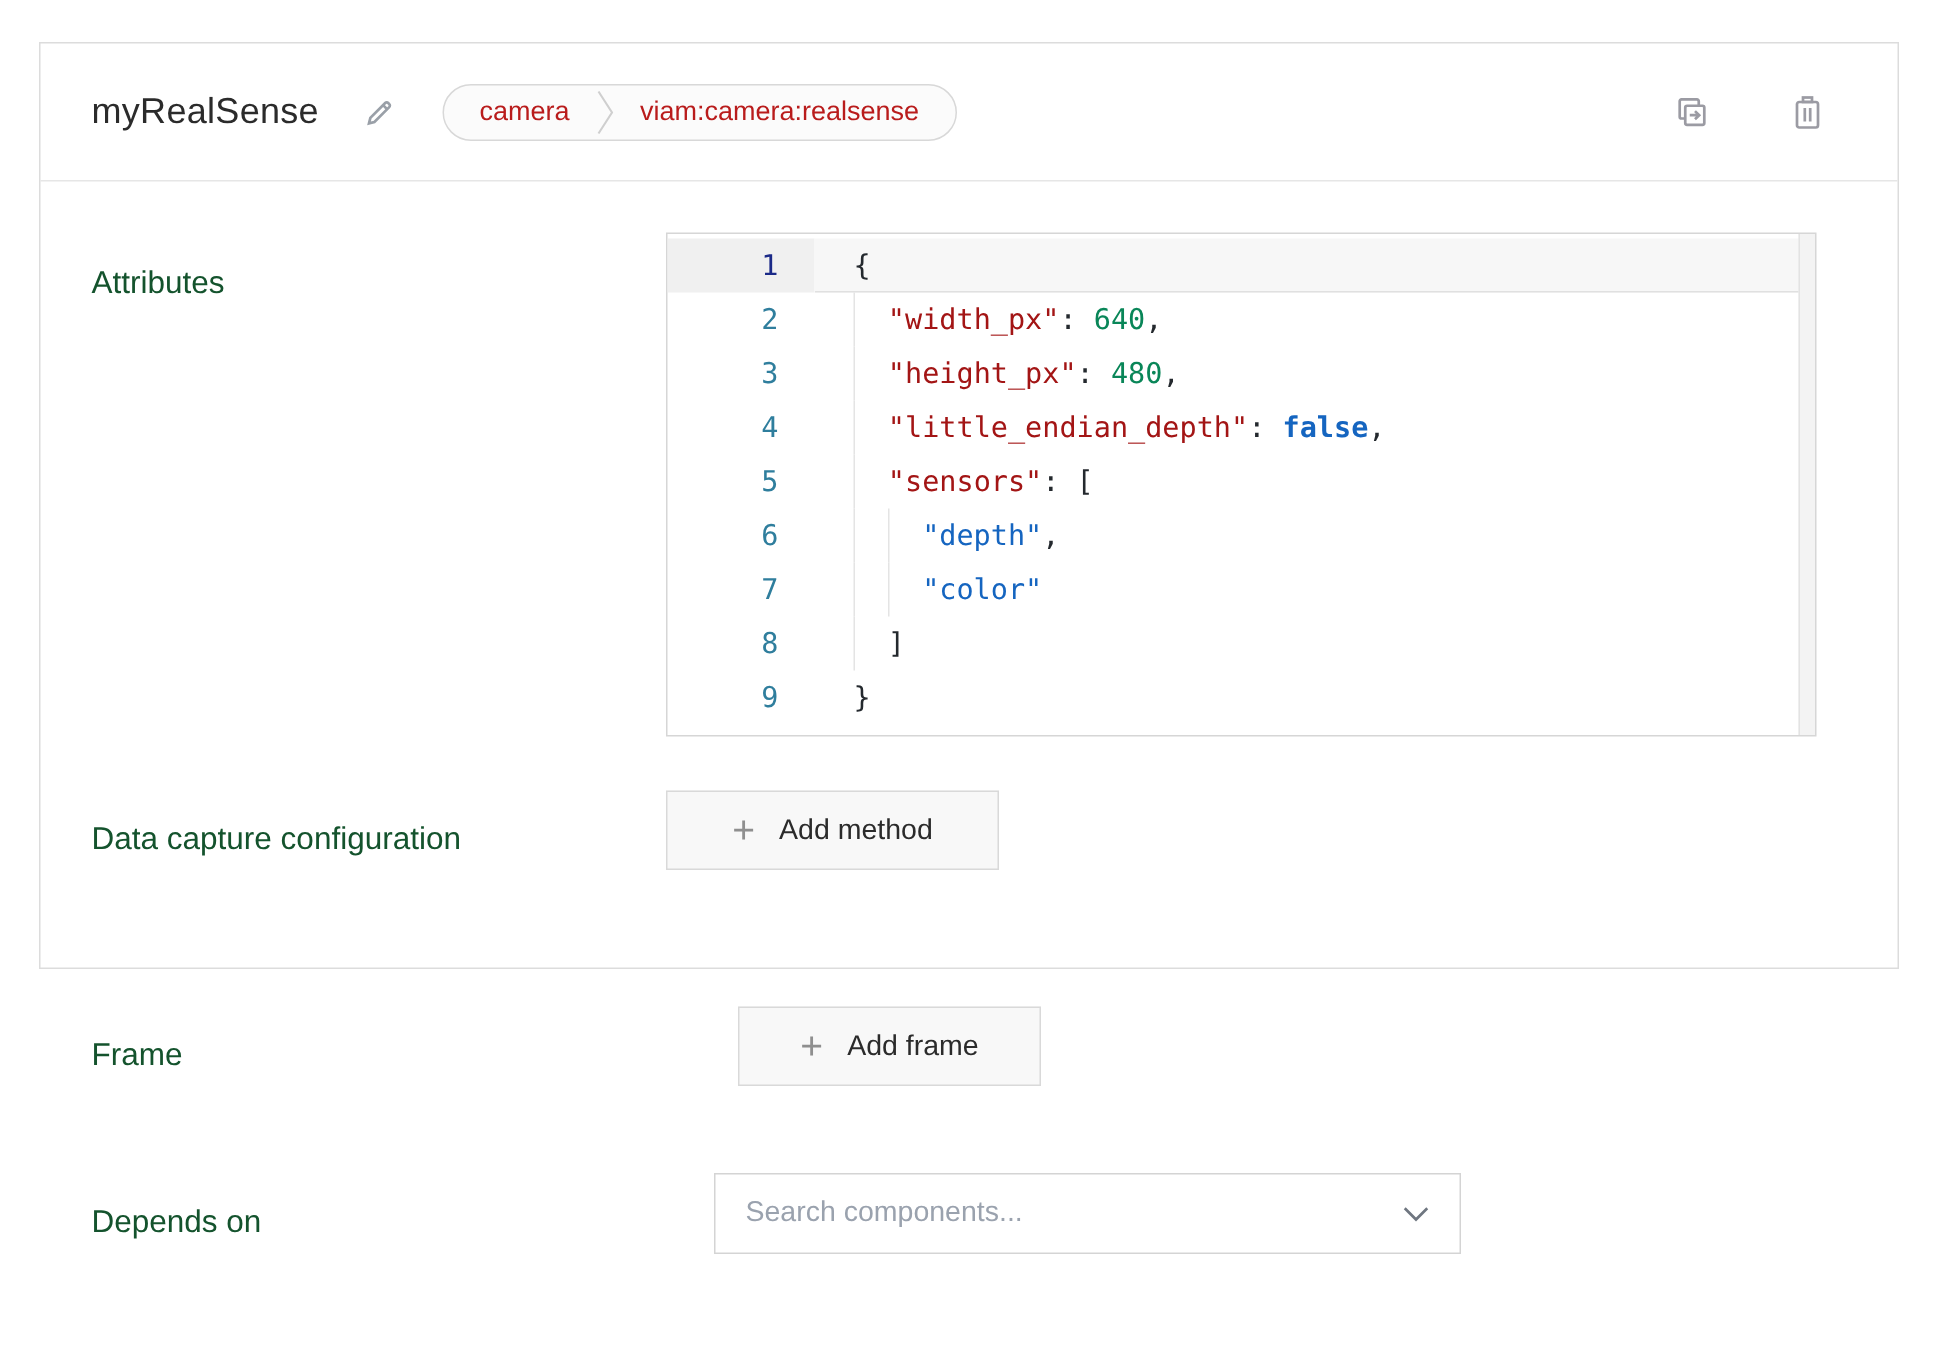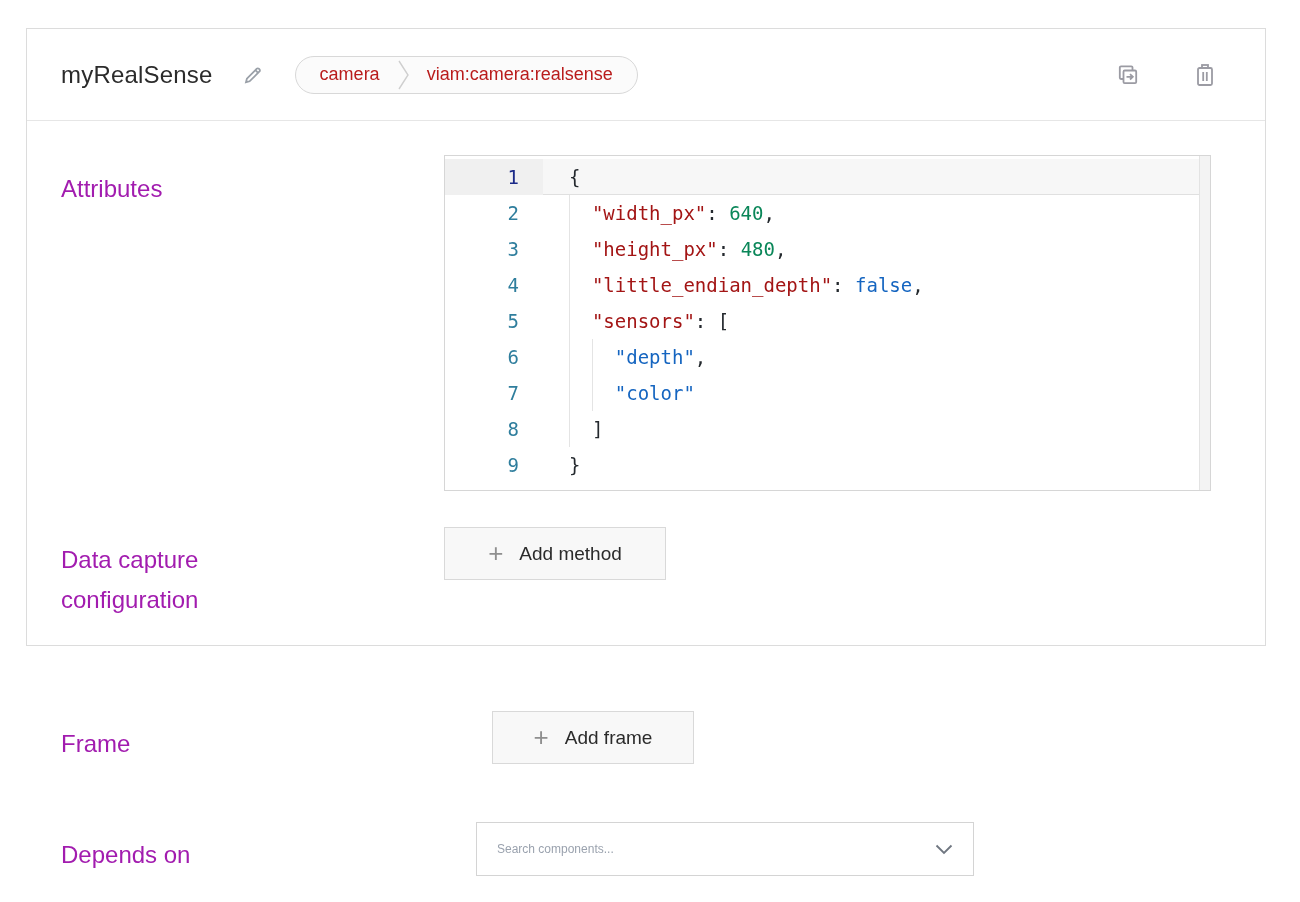--- a/index.html
+++ b/index.html
@@ -61,22 +61,22 @@
     align-items: center;
   }
   
   .card-body { padding: 34px 34px 0 34px; }
   .row {
     display: grid;
     grid-template-columns: 383px 1fr;
     align-items: start;
   }
   .row-label {
-    font-size: 24px;
-    color: #a21caf;
+    font-size: 21px;
+    color: #14532d;
     line-height: 40px;
     padding-top: 13px;
     max-width: 250px;
   }
   .row-attributes .row-label { padding-top: 14px; }
   .row-datacapture { margin-top: 36px; }
   .row-frame { margin-top: 91px; gap: 48px; }
   .row-depends { margin-top: 58px; gap: 32px; }
   
   .code-editor {
@@ -129,21 +129,21 @@
   }
   .indent-guide {
     position: absolute;
     top: 0; bottom: 0;
     width: 1px;
     background: #e4e4e4;
   }
   .tok-key   { color: var(--tok-key, #a31515); }
   .tok-str   { color: var(--tok-str, #1565c0); }
   .tok-num   { color: var(--tok-num, #098658); }
-  .tok-bool  { color: var(--tok-bool, #1565c0); }
+  .tok-bool  { color: var(--tok-bool, #1565c0); font-weight: bold; }
   .tok-punct { color: var(--tok-punct, #24292e); }
   
   .add-btn {
     height: 53px;
     box-sizing: border-box;
     background: #f8f8f8;
     border: 1px solid #d9d9d9;
     font-family: "Liberation Sans", sans-serif;
     font-size: 19px;
     color: #2b2b2b;
@@ -169,21 +169,21 @@
     background: #fff;
     display: flex;
     align-items: center;
     padding: 0 20px 0 18px;
     cursor: pointer;
   }
   .depends-select input {
     flex: 1;
     border: none; outline: none;
     font-family: "Liberation Sans", sans-serif;
-    font-size: 12px;
+    font-size: 19px;
     color: #3a3f4b;
     background: transparent;
   }
   .depends-select input::placeholder { color: #9aa2ae; opacity: 1; }
   svg { display: block; }
 </style>
 </head>
 <body>
 
 <div class="card">

